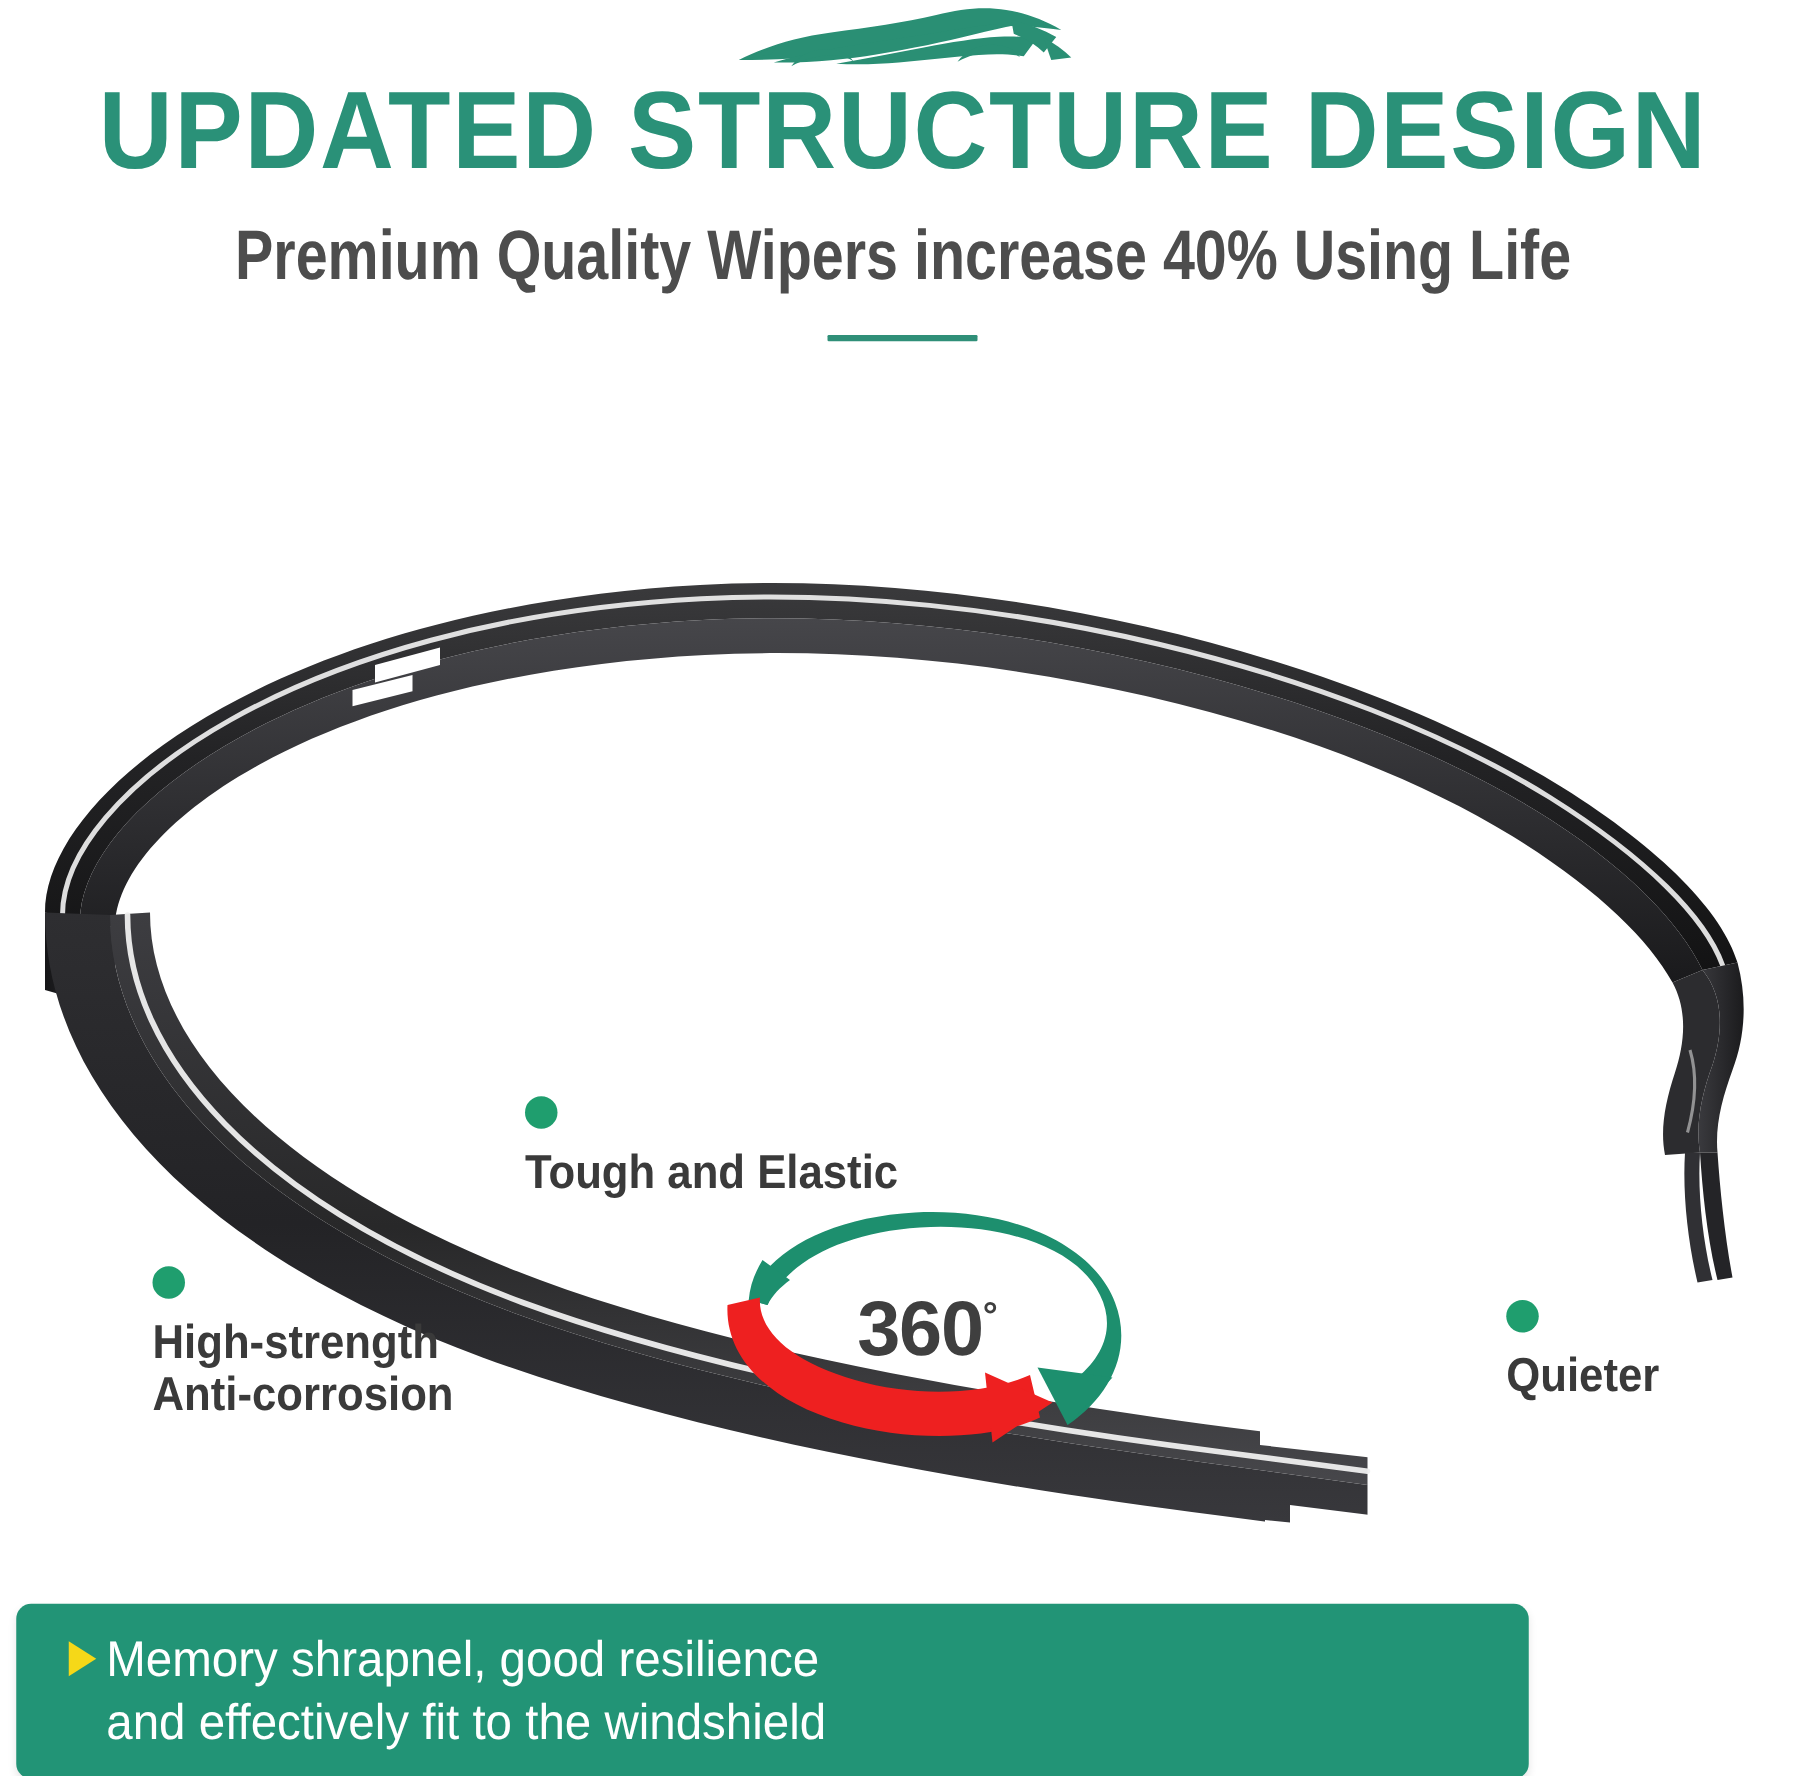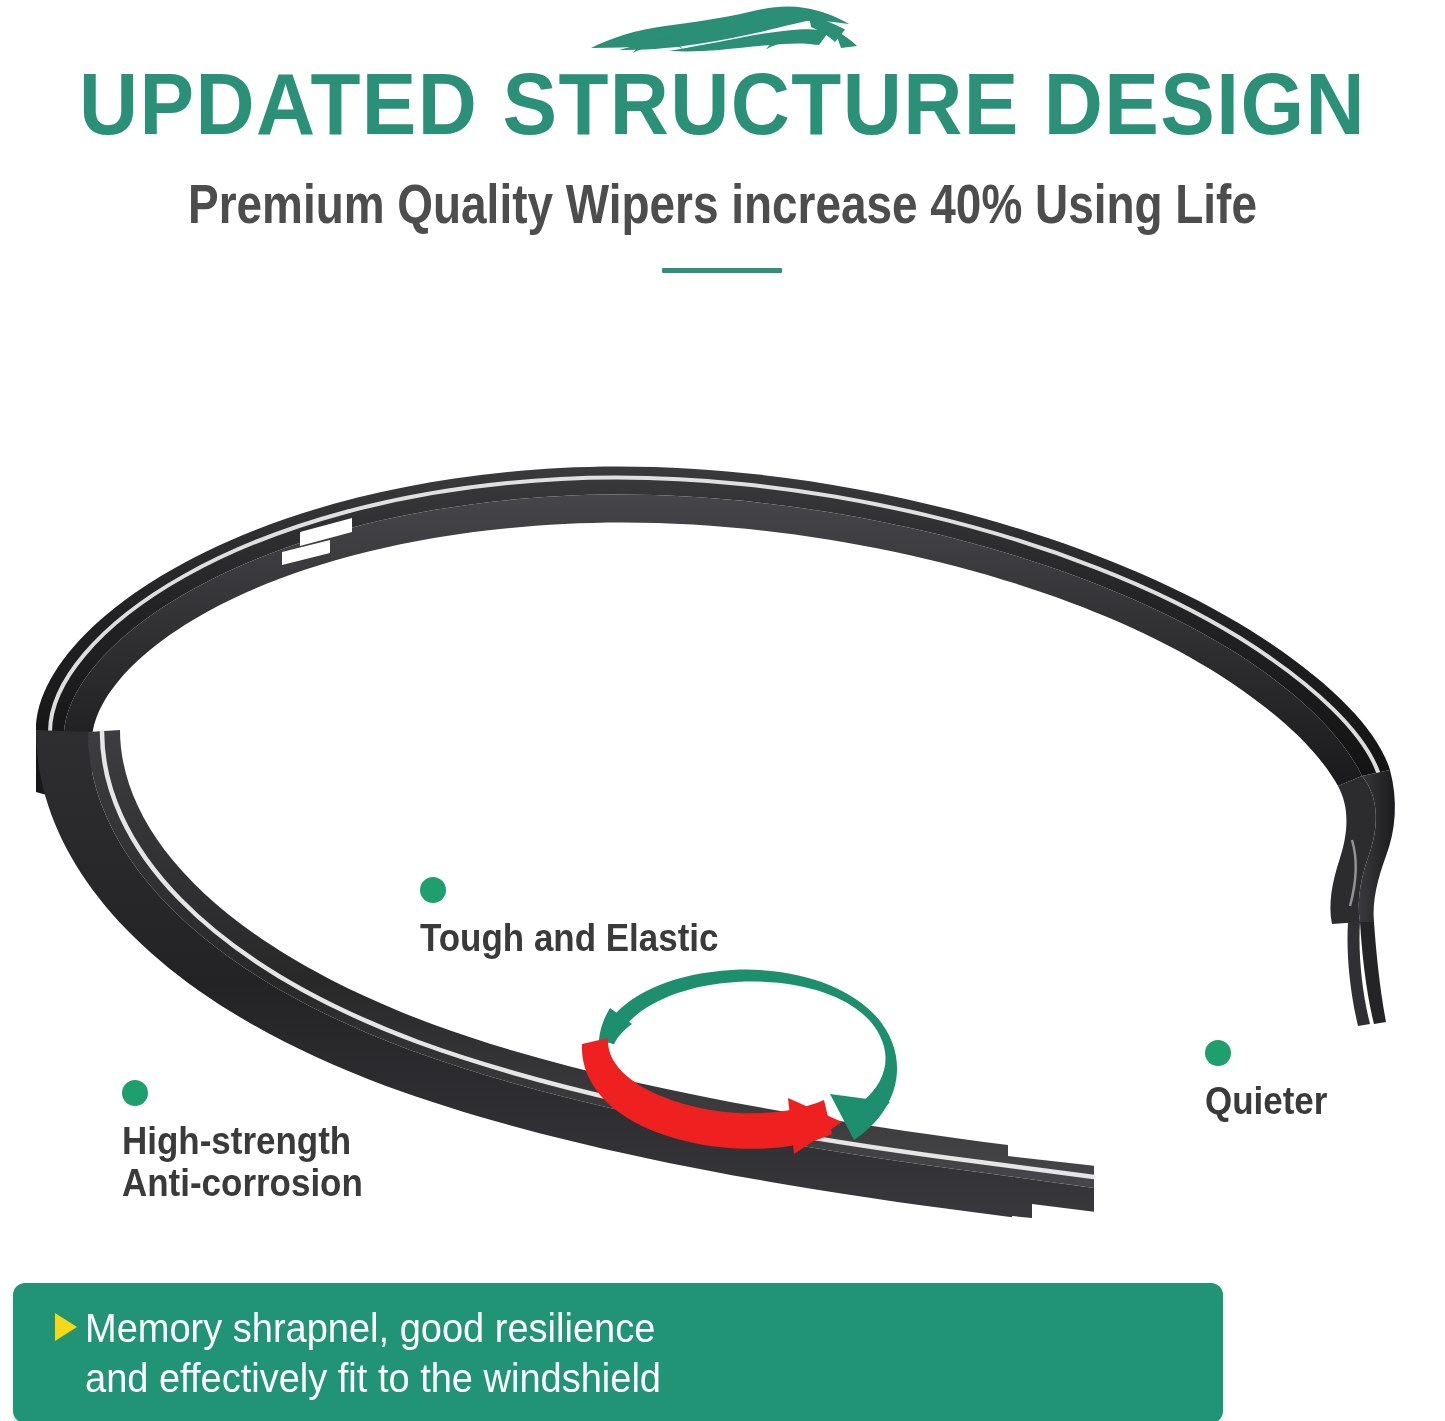--- a/index.html
+++ b/index.html
@@ -105,21 +105,21 @@
     font-family: "Liberation Sans Narrow", "Liberation Sans", sans-serif;
     font-size: 38px;
     line-height: 42px;
     font-weight: bold;
     transform: scaleX(0.92);
     transform-origin: left top;
     white-space: pre-line;
   }
   #callout-tough-and-elastic { top: 568px; left: 420px; }
   #callout-anti-oxidation    { top: 568px; left: 868px; }
-  #callout-high-strength     { top: 771px; left: 122px; }
+  #callout-high-strength     { top: 704px; left: 122px; }
   #callout-quieter           { top: 731px; left: 1205px; }
 
   
   #badge-360 {
     position: absolute;
     top: 648px;
     left: 566px;
     width: 352px;
     height: 220px;
   }
@@ -365,20 +365,23 @@
 
     <path d="M 16 96
              C 14 136, 46 172, 108 190
              C 162 206, 228 204, 266 186
              L 258 152
              C 222 168, 166 170, 118 156
              C 66 141, 40 116, 42 90
              Z" fill="#ee2020"></path>
     <path d="M 276 174 L 222 150 L 228 206 Z" fill="#ee2020"></path>
   </svg>
+  <div id="badge-360-label">
+    <span>360</span><span class="deg">°</span>
+  </div>
 
   <div class="callout" id="callout-tough-and-elastic">
     <span class="callout-dot"></span>
     <span class="callout-text">Tough and Elastic</span>
   </div>
 
 
   <div class="callout" id="callout-high-strength">
     <span class="callout-dot"></span>
     <span class="callout-text">High-strength

